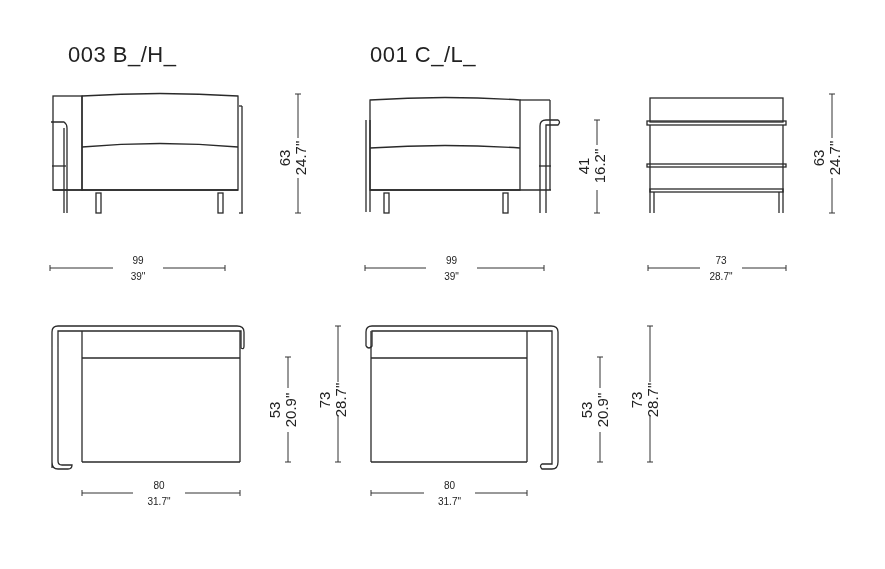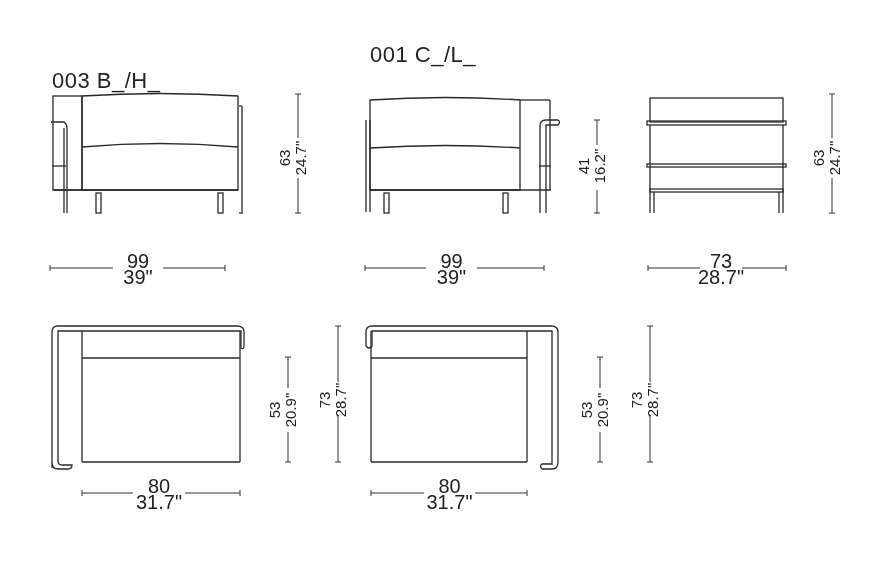--- a/index.html
+++ b/index.html
@@ -1,21 +1,21 @@
 <!DOCTYPE html>
 <html><head>
 <meta charset="utf-8">
 <style>
   html,body{margin:0;padding:0;background:#fff;}
   body{width:885px;height:569px;position:relative;overflow:hidden;font-family:"Liberation Sans",sans-serif;color:#222;}
   svg{position:absolute;left:0;top:0;}
   .ln{stroke:#2a2a2a;stroke-width:1.3;fill:none;}
   .dim{stroke:#333;stroke-width:1;fill:none;}
   .title{position:absolute;font-size:22px;letter-spacing:0.5px;color:#222;}
-  .dl{position:absolute;font-size:20px;line-height:16px;text-align:center;color:#222;}
+  .dl{position:absolute;font-size:10px;line-height:16px;text-align:center;color:#222;}
   .vl{position:absolute;font-size:15px;line-height:16px;text-align:center;transform:rotate(-90deg);transform-origin:center center;white-space:nowrap;color:#222;}
 </style>
 </head>
 <body>
 
 <svg width="885" height="569" viewBox="0 0 885 569">
 
   <g>
     <rect class="ln" x="53" y="96" width="29" height="94"></rect>
     <path class="ln" d="M82 96 Q160 91 238 96 L238 190 L82 190 Z"></path>
@@ -116,21 +116,21 @@
   <line class="dim" x1="650" y1="326" x2="650" y2="382"></line>
   <line class="dim" x1="650" y1="416" x2="650" y2="462"></line>
   <line class="dim" x1="647" y1="326" x2="653" y2="326"></line>
     <line class="dim" x1="647" y1="462" x2="653" y2="462"></line>
   <line class="dim" x1="371" y1="493" x2="424" y2="493"></line>
   <line class="dim" x1="475" y1="493" x2="527" y2="493"></line>
   <line class="dim" x1="371" y1="490" x2="371" y2="496"></line>
     <line class="dim" x1="527" y1="490" x2="527" y2="496"></line>
 </svg>
 
-<div class="title" style="left:52px;top:42px;margin-top:26px;">003 B_/H_</div>
+<div class="title" style="left:68px;top:42px;">003 B_/H_</div>
 <div class="title" style="left:370px;top:42px;">001 C_/L_</div>
 
 <div class="vl" style="left:263px;top:142px;width:60px;">
     <div>63</div>
     <div>24.7"</div>
   </div>
 <div class="vl" style="left:562px;top:150px;width:60px;">
     <div>41</div>
     <div>16.2"</div>
   </div>

